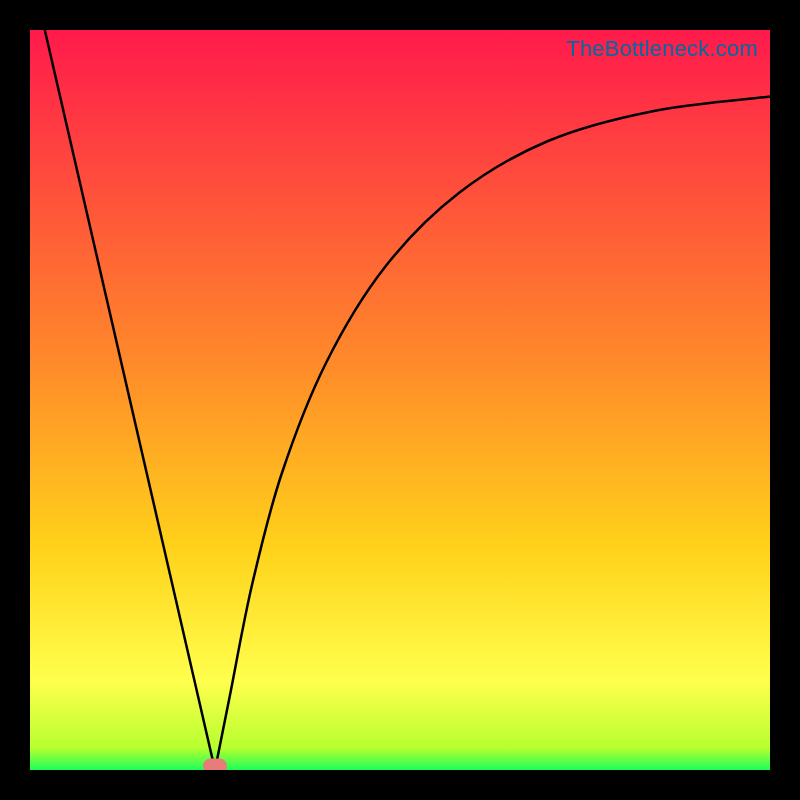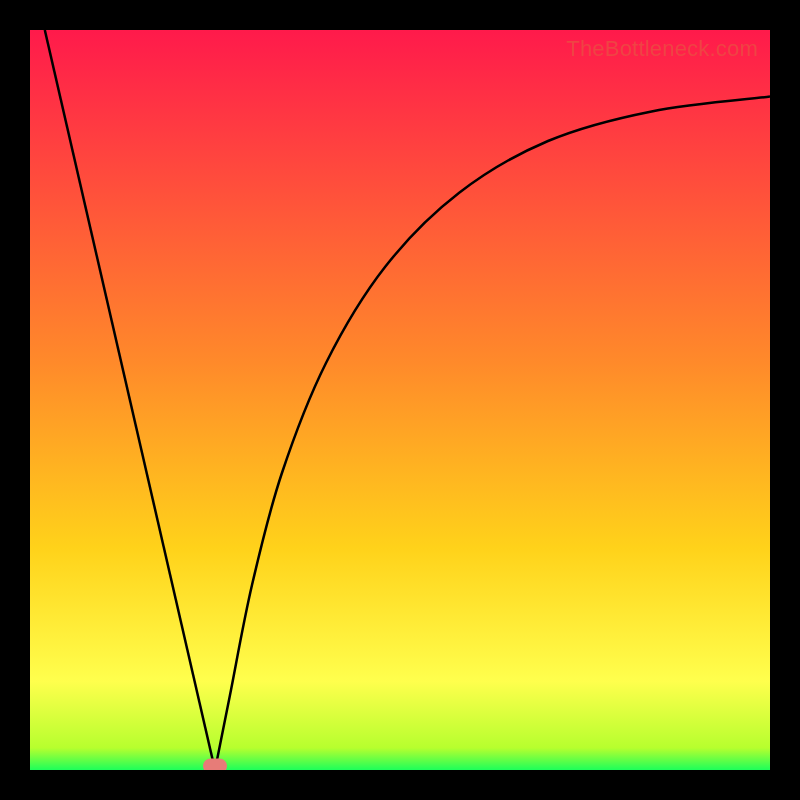--- a/index.html
+++ b/index.html
@@ -22,21 +22,21 @@
     left: 30px;
     top: 30px;
     width: 740px;
     height: 740px;
     overflow: hidden;
   }
   .watermark {
     position: absolute;
     top: 6px;
     right: 12px;
-    color: #ef4444;
+    color: #0369a1;
     font-size: 22px;
     font-weight: 500;
     letter-spacing: 0.2px;
     pointer-events: none;
   }
   .marker {
     position: absolute;
     width: 24px;
     height: 15px;
     background: #e77c78;

